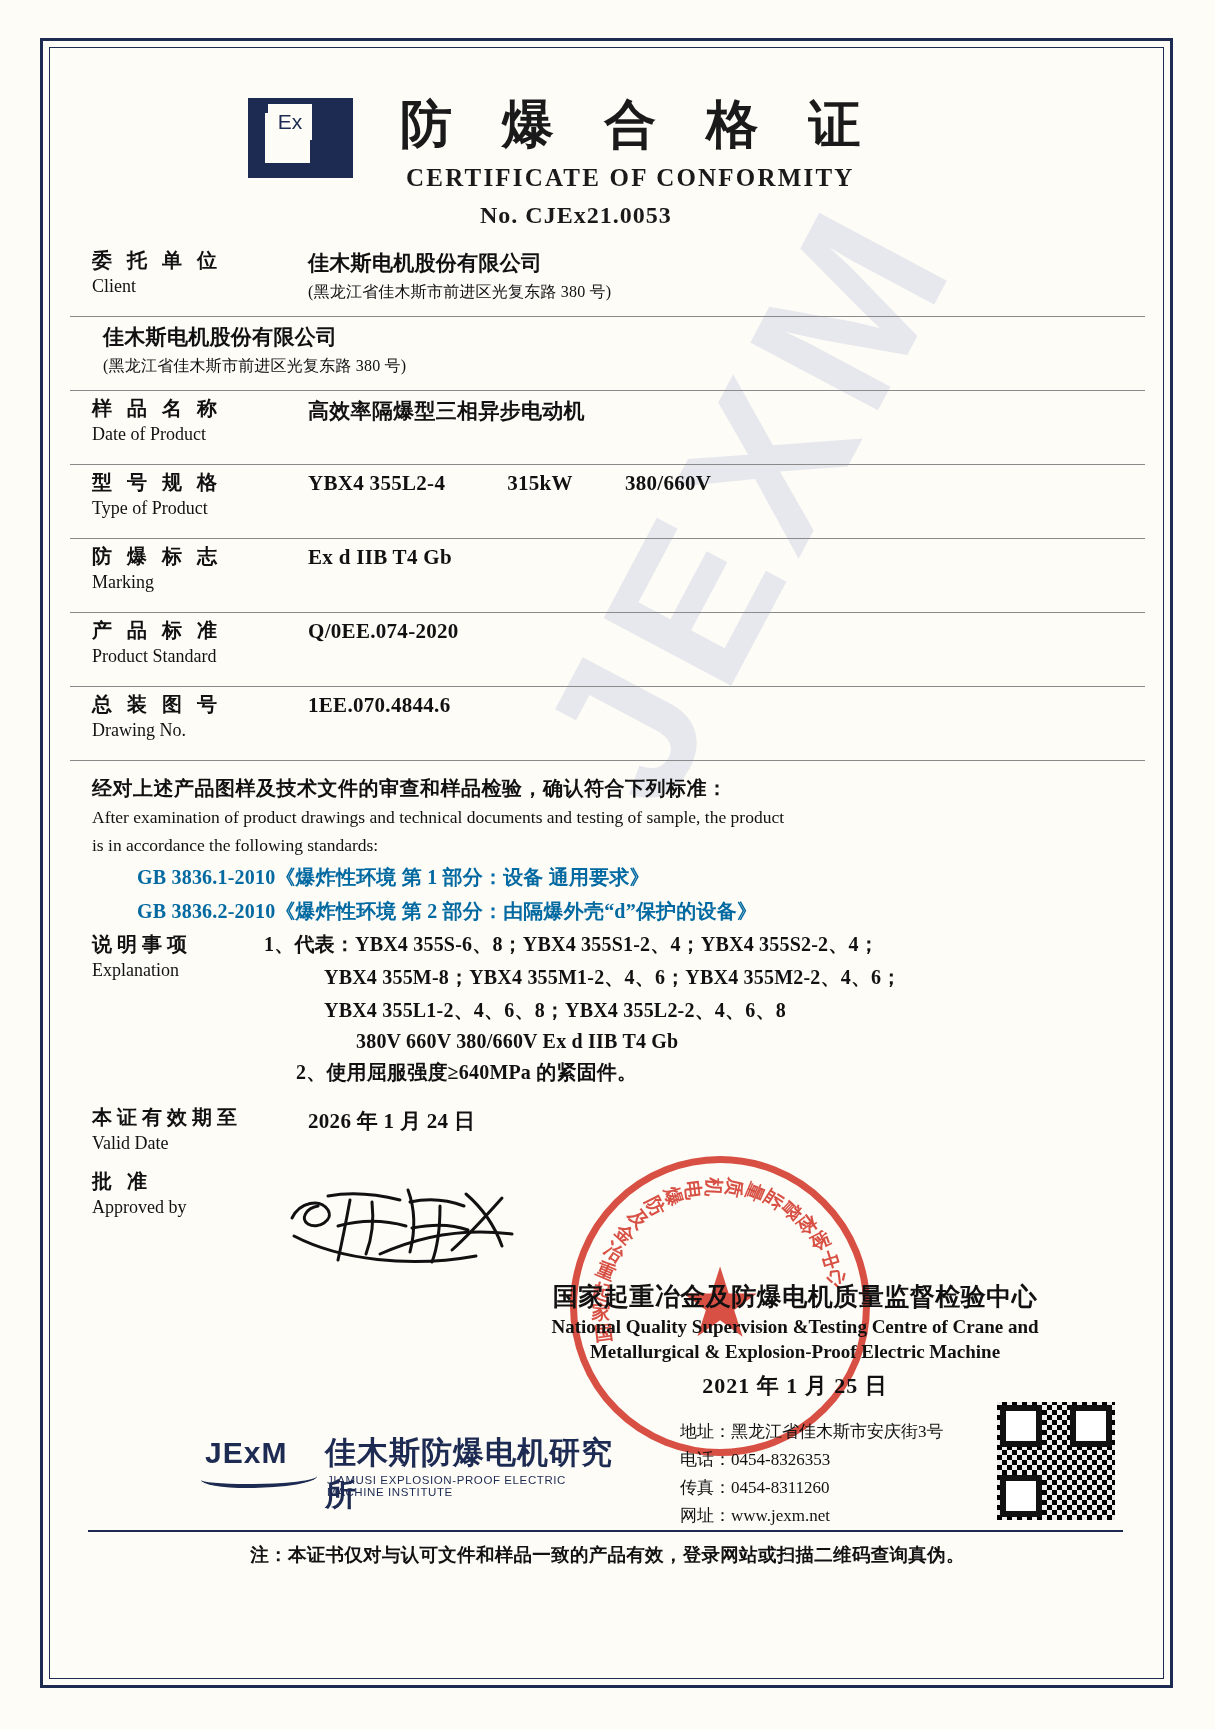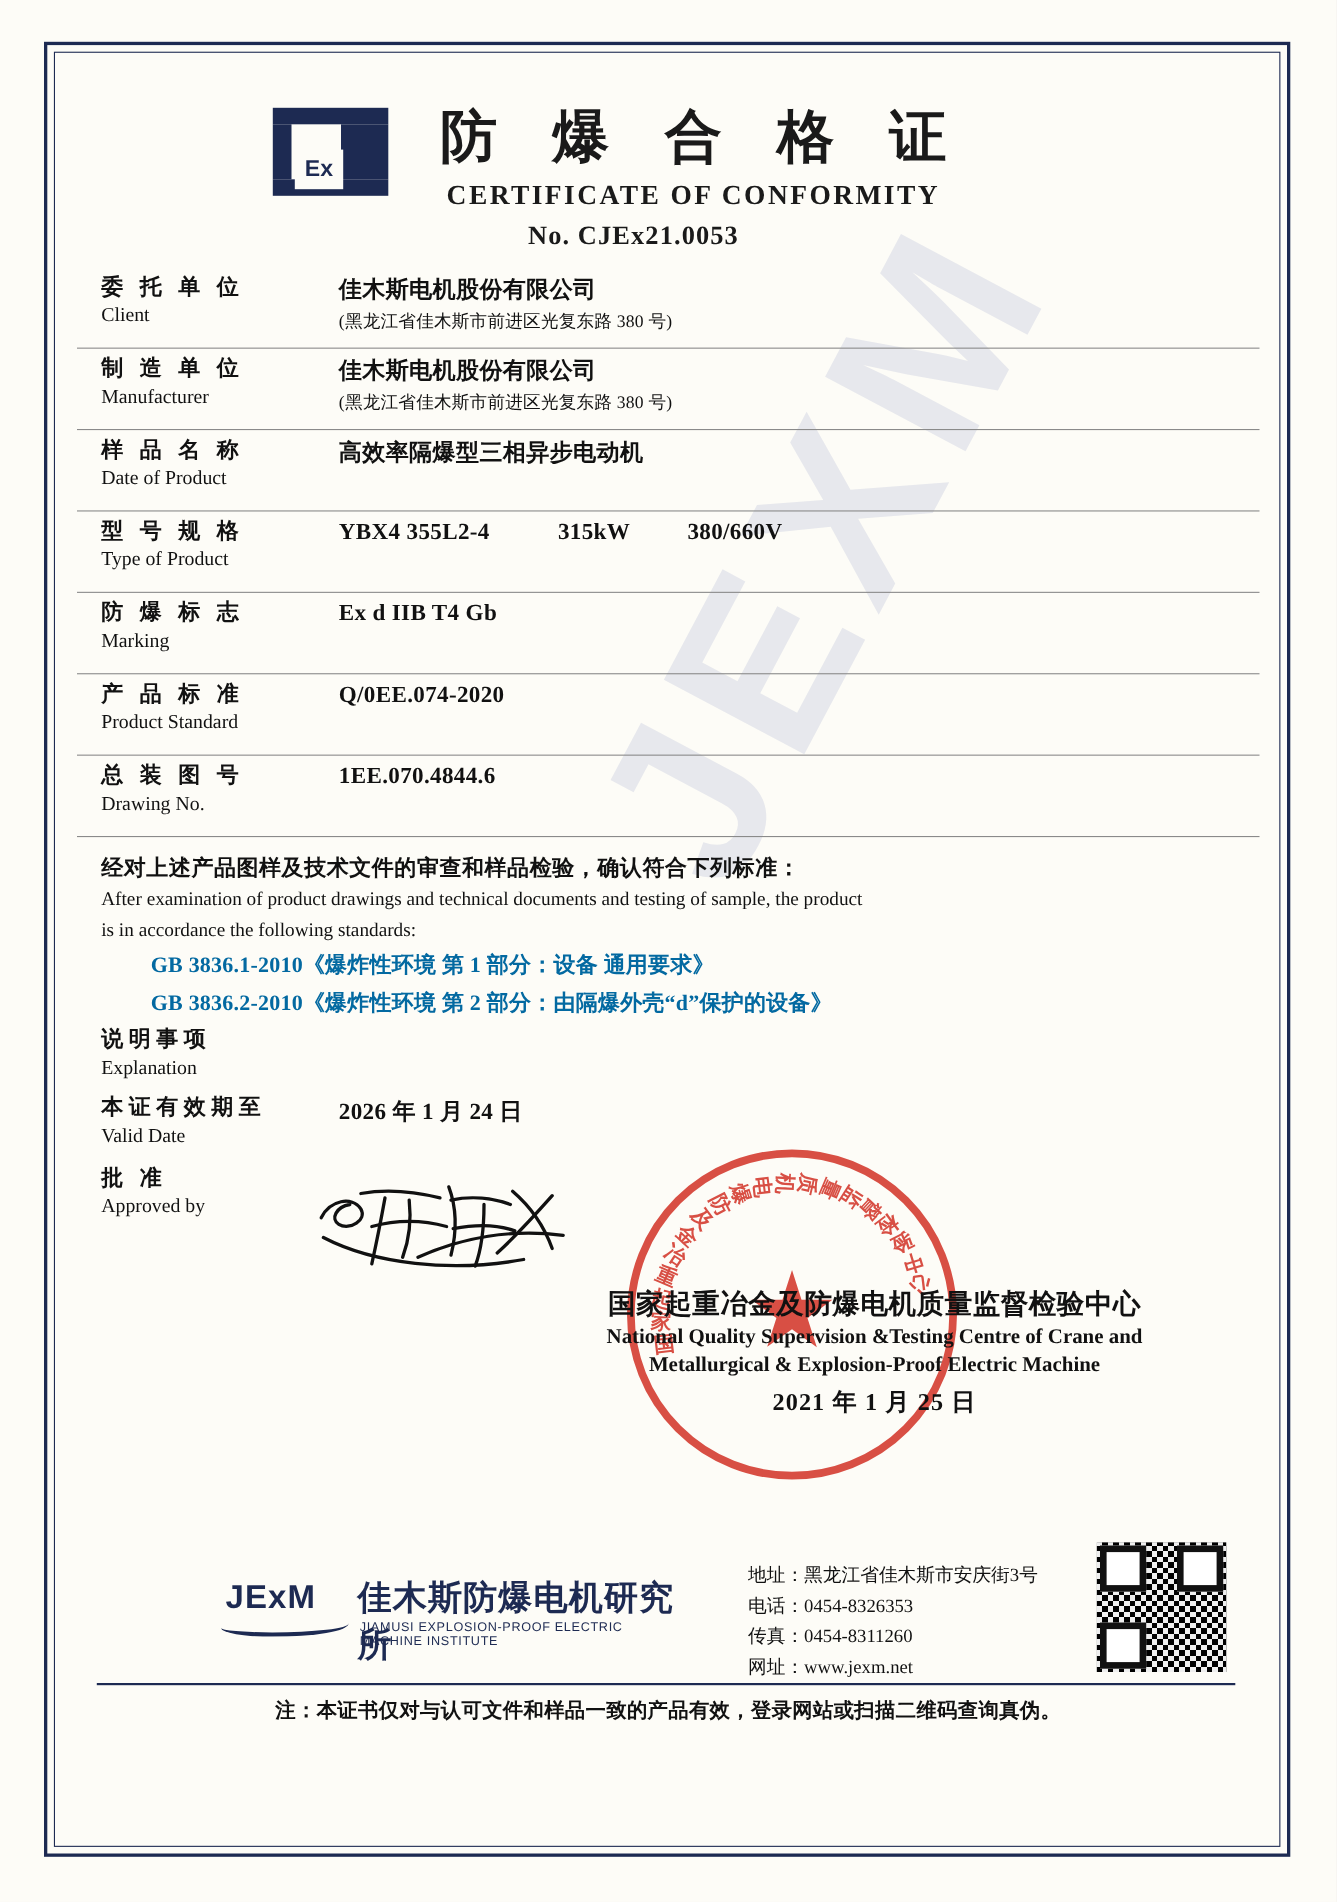--- a/index.html
+++ b/index.html
@@ -59,25 +59,25 @@
     position: absolute;
     background: #1d2a52;
   }
   .ex-logo .b1 { left: 0; top: 0; width: 105px; height: 15px; }
   .ex-logo .b2 { left: 0; top: 65px; width: 105px; height: 15px; }
   .ex-logo .b3 { left: 0; top: 15px; width: 17px; height: 50px; }
   .ex-logo .b4 { left: 62px; top: 15px; width: 43px; height: 50px; }
   .ex-logo .extxt {
     position: absolute;
     left: 20px;
-    top: 38px;
+    top: 6px;
     width: 44px;
     height: 36px;
     color: #1d2a52;
-    font-weight: bold;
+    font-weight: normal;
     font-size: 21px;
     font-family: "Liberation Sans", sans-serif;
     text-align: center;
     line-height: 36px;
     background: #fdfcf7;
   }
   .title-cn {
     position: absolute;
     left: 330px;
     top: 20px;
@@ -456,24 +456,20 @@
           <div class="lab-en">Client</div>
         </div>
         <div class="vals">
           <div class="val-main">佳木斯电机股份有限公司</div>
           <div class="val-sub">(黑龙江省佳木斯市前进区光复东路 380 号)</div>
         </div>
       </div>
       <div class="rule"></div>
 
       <div class="row">
-        <div class="labels">
-          <div class="lab-cn">制 造 单 位</div>
-          <div class="lab-en">Manufacturer</div>
-        </div>
         <div class="vals">
           <div class="val-main">佳木斯电机股份有限公司</div>
           <div class="val-sub">(黑龙江省佳木斯市前进区光复东路 380 号)</div>
         </div>
       </div>
       <div class="rule"></div>
 
       <div class="row">
         <div class="labels">
           <div class="lab-cn">样 品 名 称</div>
@@ -537,20 +533,27 @@
       <div class="st-en">After examination of product drawings and technical documents and testing of sample, the product</div>
       <div class="st-en">is in accordance the following standards:</div>
       <div class="std-line">GB 3836.1-2010《爆炸性环境   第 1 部分：设备   通用要求》</div>
       <div class="std-line">GB 3836.2-2010《爆炸性环境   第 2 部分：由隔爆外壳“d”保护的设备》</div>
     </div>
 
     <div class="explain">
       <div class="labels">
         <div class="lab-cn">说明事项</div>
         <div class="lab-en">Explanation</div>
+      </div>
+      <div class="ex-body">
+        <div class="ex-line">1、代表：YBX4 355S-6、8；YBX4 355S1-2、4；YBX4 355S2-2、4；</div>
+        <div class="ex-line ex-indent">YBX4 355M-8；YBX4 355M1-2、4、6；YBX4 355M2-2、4、6；</div>
+        <div class="ex-line ex-indent">YBX4 355L1-2、4、6、8；YBX4 355L2-2、4、6、8</div>
+        <div class="ex-line ex-indent2">380V  660V  380/660V    Ex d IIB T4 Gb</div>
+        <div class="ex-line ex-indent3">2、使用屈服强度≥640MPa 的紧固件。</div>
       </div>
     </div>
 
     <div class="valid-row">
       <div class="labels">
         <div class="lab-cn">本证有效期至</div>
         <div class="lab-en">Valid Date</div>
       </div>
       <div class="vals">
         <div class="val-main">2026 年 1 月 24 日</div>

